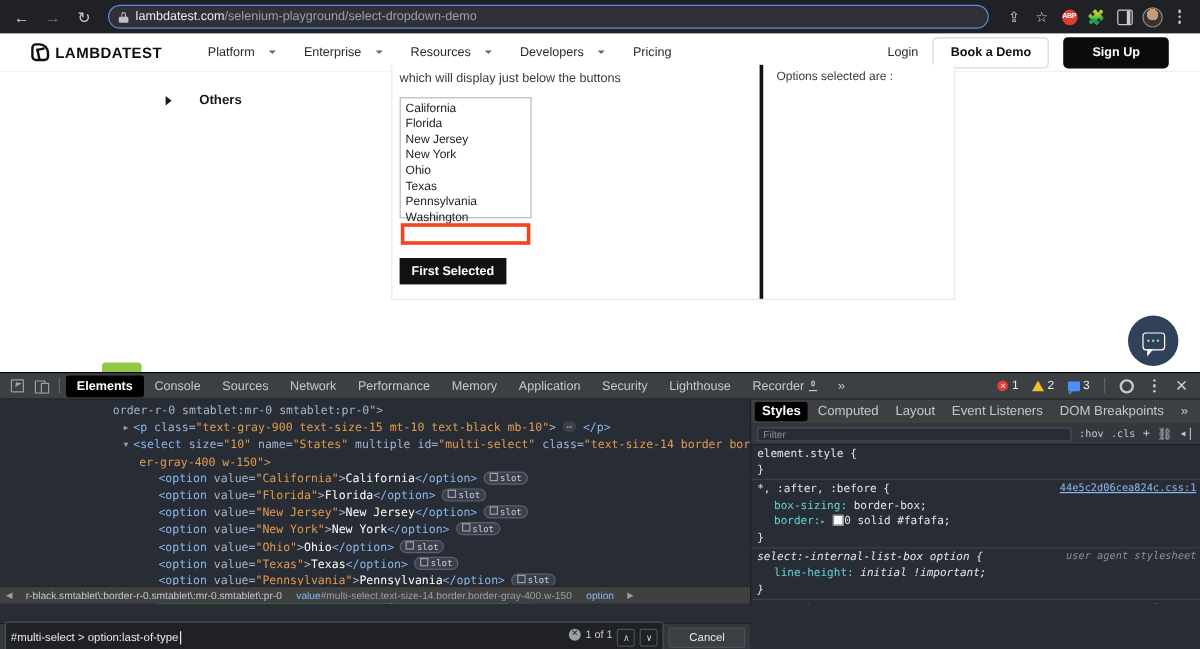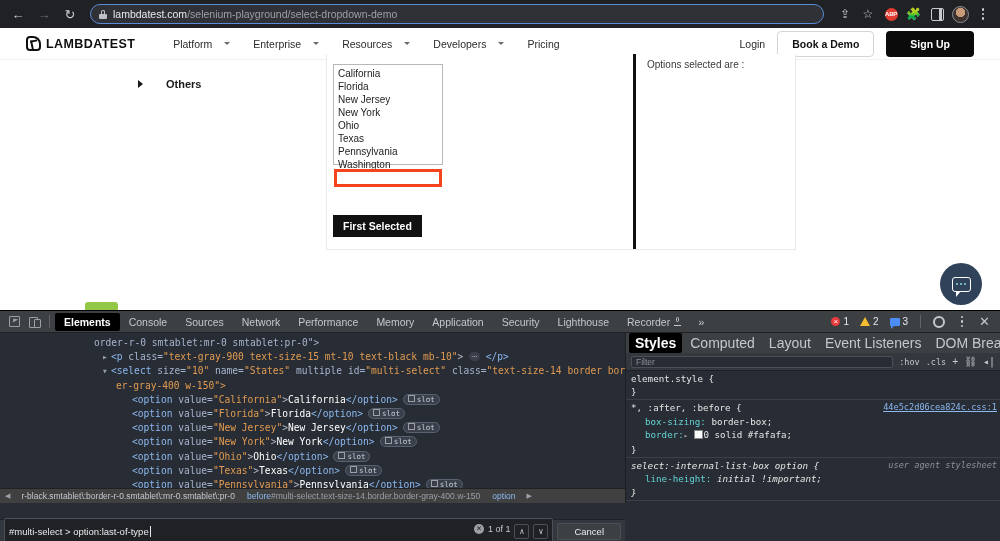--- a/index.html
+++ b/index.html
@@ -249,21 +249,21 @@
   .bc-item .hl { color:#8bb9f0; }
 
   .styles-pane {
     flex:1; background:#282c34; border-left:1px solid #1c1f24; overflow:hidden;
     display:flex; flex-direction:column;
   }
   .st-tabs {
     height:20px; background:#3c4043; display:flex; align-items:center; padding:0 3px;
     box-sizing:border-box; gap:2px;
   }
-  .st-tab { font-family:"Liberation Sans",sans-serif; font-size:14px; color:#c4c8cc;
+  .st-tab { font-family:"Liberation Sans",sans-serif; font-size:11px; color:#c4c8cc;
     padding:2px 6px; border-radius:2px; white-space:nowrap; }
   .st-tab.active { background:#000; color:#fff; font-weight:bold; }
   .st-filterbar {
     height:18px; background:#33373e; display:flex; align-items:center; gap:6px;
     padding:0 5px; box-sizing:border-box; border-bottom:1px solid #1c1f24;
   }
   .st-filter {
     flex:1; height:12px; background:#282c34; border:1px solid #4a4f58; border-radius:2px;
     font-family:"Liberation Sans",sans-serif; font-size:8.5px; color:#8b9099;
     display:flex; align-items:center; padding:0 4px; box-sizing:border-box;
@@ -382,20 +382,21 @@
 
     <div class="page-body">
 
       <div class="others">
         <span class="chev-r"></span>
         <span>Others</span>
       </div>
 
       <div class="card">
         <div class="card-left">
+          <div class="desc">which will display just below the buttons</div>
 
           <div class="multiselect">
             <div class="opt">California</div>
             <div class="opt">Florida</div>
             <div class="opt">New Jersey</div>
             <div class="opt">New York</div>
             <div class="opt">Ohio</div>
             <div class="opt">Texas</div>
             <div class="opt">Pennsylvania</div>
             <div class="opt hl">Washington</div>
@@ -520,21 +521,21 @@
         <div class="code">
           <span class="ind4"></span><span class="tag">&lt;option </span><span class="attr">value=</span><span class="val">"Pennsylvania"</span><span class="punc">&gt;</span><span class="txt">Pennsylvania</span><span class="tag">&lt;/option&gt;</span><span class="slot-chip"><span class="sq2"></span><span>slot</span></span>
         </div>
         <div class="code row-sel">
           <span class="ind4"></span><span class="row-green"><span class="tag">&lt;option </span><span class="attr">value=</span><span class="val">"Washington"</span><span class="punc">&gt;</span><span class="txt">Washington</span><span class="tag">&lt;/option&gt;</span><span>slot</span></span><span class="slot-chip"><span class="sq2"></span></span><span class="dollar">== $0</span>
         </div>
 
         <div class="breadcrumb">
           <span class="bc-arrow">◀</span>
           <span class="bc-item">r-black.smtablet\:border-r-0.smtablet\:mr-0.smtablet\:pr-0</span>
-          <span class="bc-item sel"><span class="hl">before</span>#multi-select.text-size-14.border.border-gray-400.w-150</span>
+          <span class="bc-item sel"><span class="hl">value</span>#multi-select.text-size-14.border.border-gray-400.w-150</span>
           <span class="bc-item" style="color:#8bb9f0">option</span>
           <span class="bc-arrow">▶</span>
         </div>
       </div>
 
       <div class="styles-pane">
         <div class="st-tabs">
           <div class="st-tab active">Styles</div>
           <div class="st-tab">Computed</div>
           <div class="st-tab">Layout</div>

